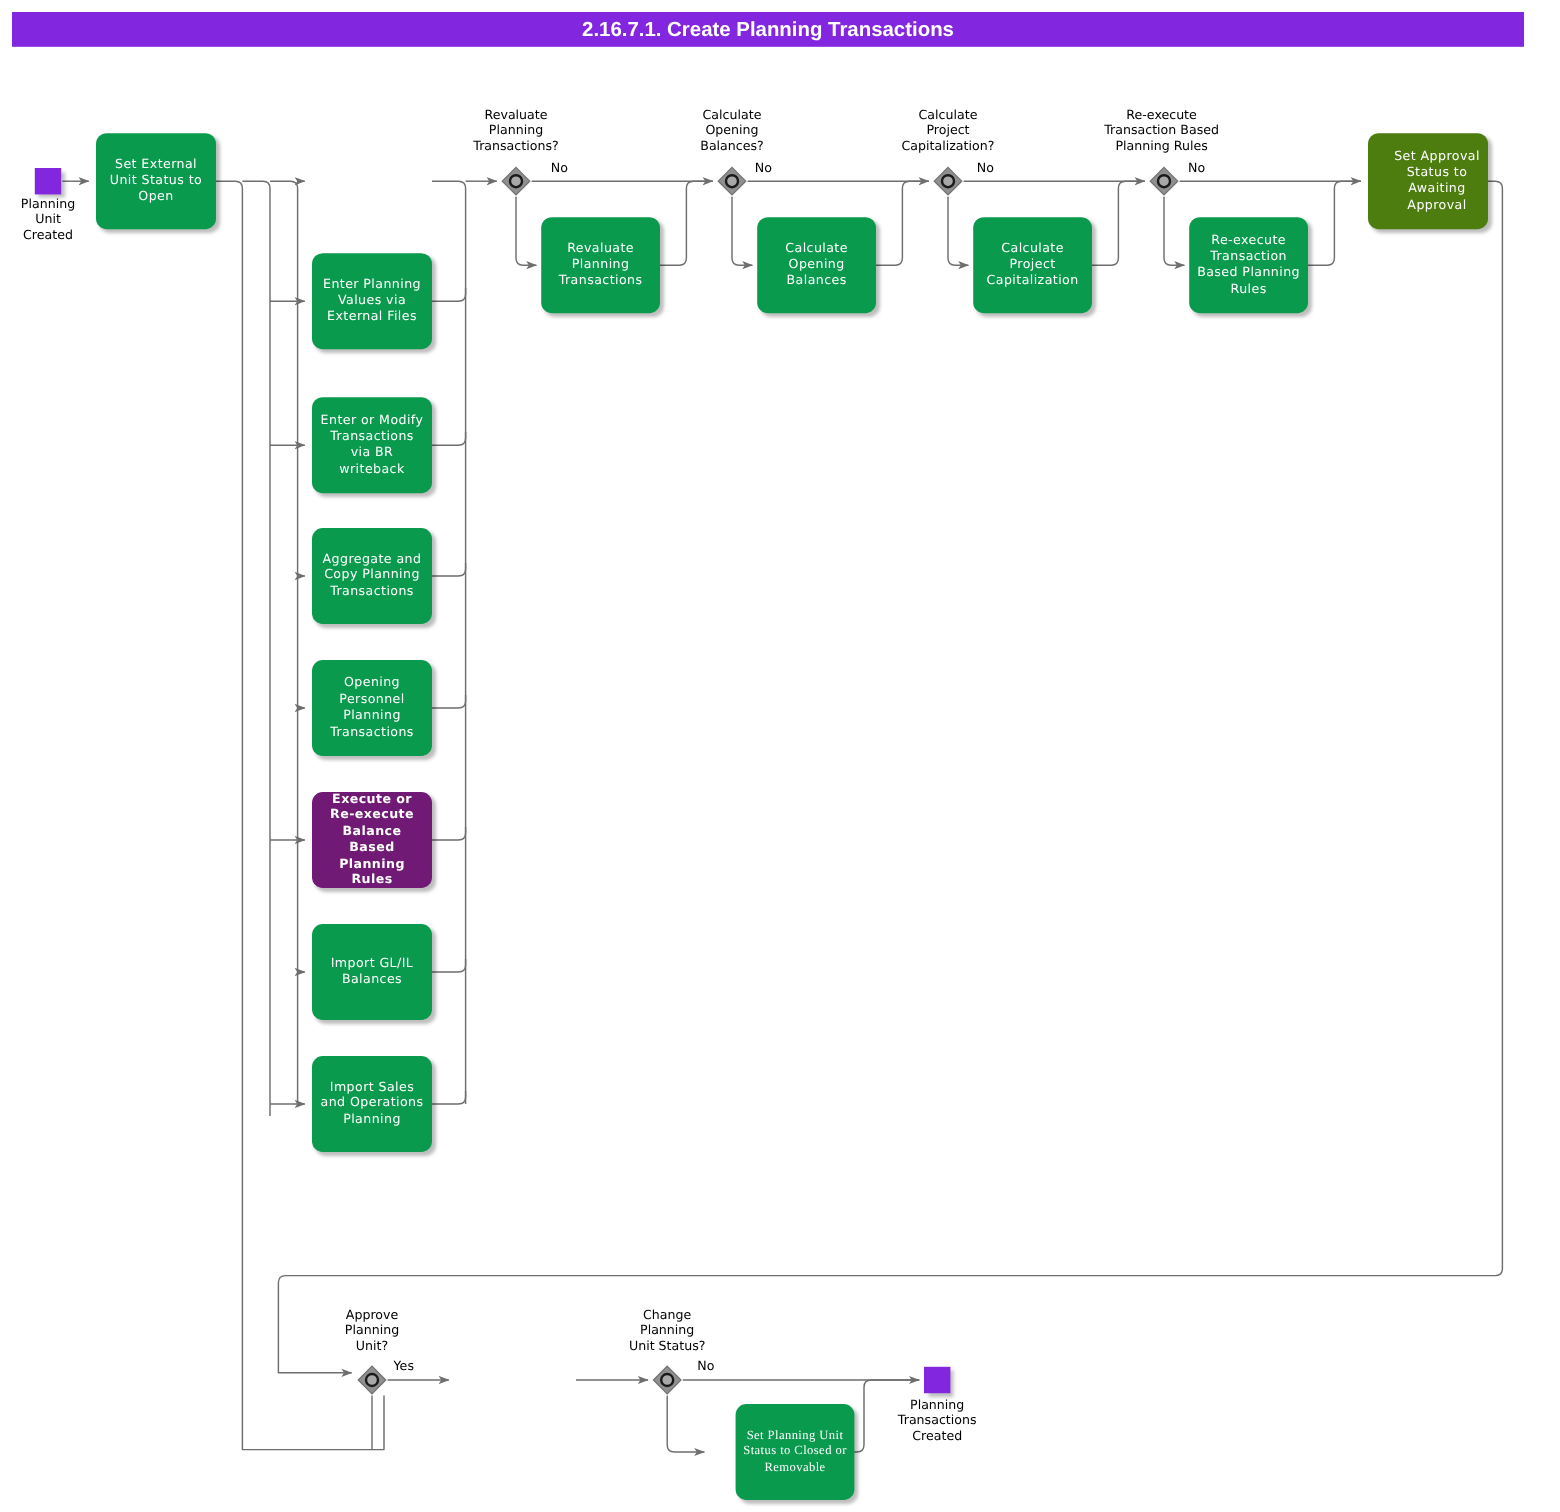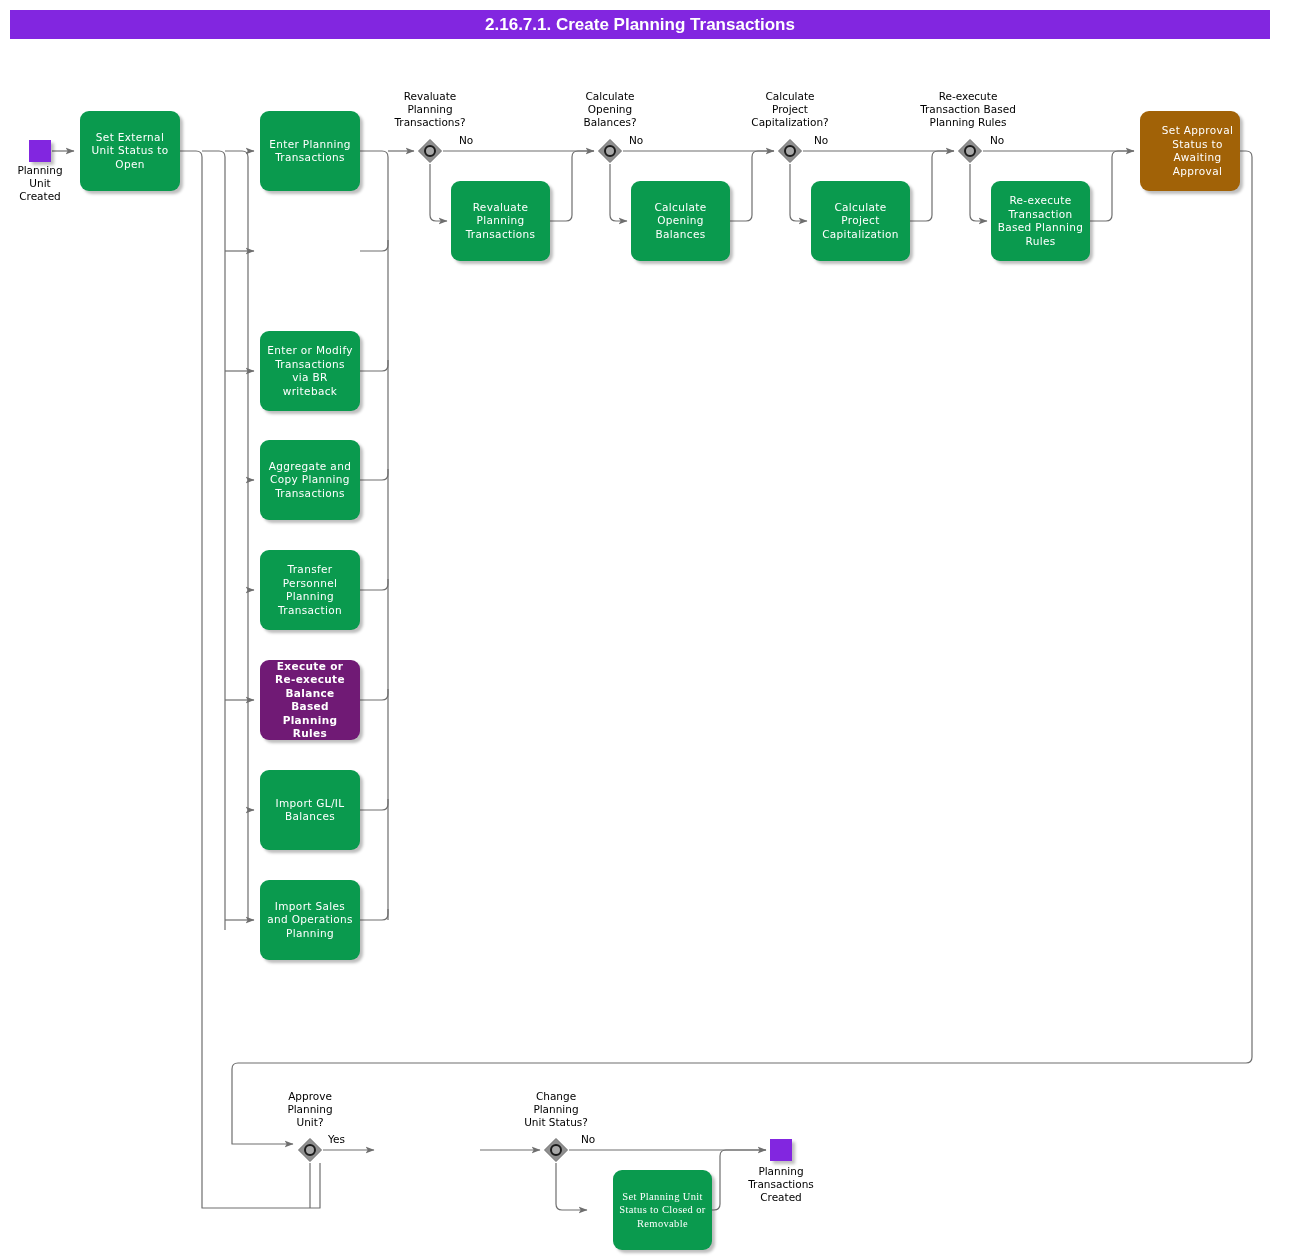--- a/index.html
+++ b/index.html
@@ -182,33 +182,33 @@
   <div class="event-label" style="left:0px; top:164px; width:80px;">Planning
 Unit
 Created</div>
 
   <div class="event" style="left: 770px; top: 1139px; background: rgb(130, 38, 224);"></div>
   <div class="event-label" style="left:726px; top:1165px; width:110px;">Planning
 Transactions
 Created</div>
 
   <div class="task" style="left: 80px; top: 111px; width: 100px; height: 80px; background: rgb(10, 154, 78);">Set External Unit Status to Open</div>
-  <div class="task" style="left: 260px; top: 111px; width: 100px; height: 80px; background: rgb(10, 154, 78);">Enter Planning Transactions</div>
+  <div class="task" style="left: 260px; top: 211px; width: 100px; height: 80px; background: rgb(10, 154, 78);">Enter Planning Values via External Files</div>
   <div class="task" style="left: 260px; top: 331px; width: 100px; height: 80px; background: rgb(10, 154, 78);">Enter  or  Modify Transactions via BR writeback</div>
   <div class="task" style="left: 260px; top: 440px; width: 100px; height: 80px; background: rgb(10, 154, 78);">Aggregate and Copy Planning Transactions</div>
-  <div class="task" style="left: 260px; top: 550px; width: 100px; height: 80px; background: rgb(10, 154, 78);">Transfer Personnel Planning Transaction</div>
+  <div class="task" style="left: 260px; top: 550px; width: 100px; height: 80px; background: rgb(10, 154, 78);">Opening Personnel Planning Transactions</div>
   <div class="task" style="left: 260px; top: 660px; width: 100px; height: 80px; background: #701a75; font-weight: bold;">Execute or Re-execute Balance Based Planning Rules</div>
   <div class="task" style="left: 260px; top: 770px; width: 100px; height: 80px; background: rgb(10, 154, 78);">Import GL/IL Balances</div>
   <div class="task" style="left: 260px; top: 880px; width: 100px; height: 80px; background: rgb(10, 154, 78);">Import Sales and Operations Planning</div>
 
   <div class="task" style="left: 451px; top: 181px; width: 99px; height: 80px; background: rgb(10, 154, 78);">Revaluate Planning Transactions</div>
   <div class="task" style="left: 631px; top: 181px; width: 99px; height: 80px; background: rgb(10, 154, 78);">Calculate Opening Balances</div>
   <div class="task" style="left: 811px; top: 181px; width: 99px; height: 80px; background: rgb(10, 154, 78);">Calculate Project Capitalization</div>
   <div class="task" style="left: 991px; top: 181px; width: 99px; height: 80px; background: rgb(10, 154, 78);">Re-execute Transaction Based Planning Rules</div>
-  <div class="task" style="left: 1140px; top: 111px; width: 100px; height: 80px; background: #a16207; padding-left: 20px;">Set Approval Status to Awaiting Approval</div>
+  <div class="task" style="left: 1140px; top: 111px; width: 100px; height: 80px; background: #4d7c0f; padding-left: 20px;">Set Approval Status to Awaiting Approval</div>
 
   <div class="task" style="left: 613px; top: 1170px; width: 99px; height: 80px; background: rgb(10, 154, 78); font-family: Liberation Serif, serif;">Set Planning Unit Status to Closed or Removable</div>
 
   <div class="gw-label" style="left:370px; top:90px; width:120px;">Revaluate
 Planning
 Transactions?</div>
   <div class="gateway" style="left:417px; top:138px;">
     <svg width="26" height="26" viewBox="0 0 26 26" xmlns="http://www.w3.org/2000/svg">
       <path d="M13,1.5 L24.5,13 L13,24.5 L1.5,13 Z" fill="#8f8f8f" stroke="#707070" stroke-width="1"></path>
       <circle cx="13" cy="13" r="5" fill="#a8a8a8" stroke="#1a1a1a" stroke-width="2"></circle>

